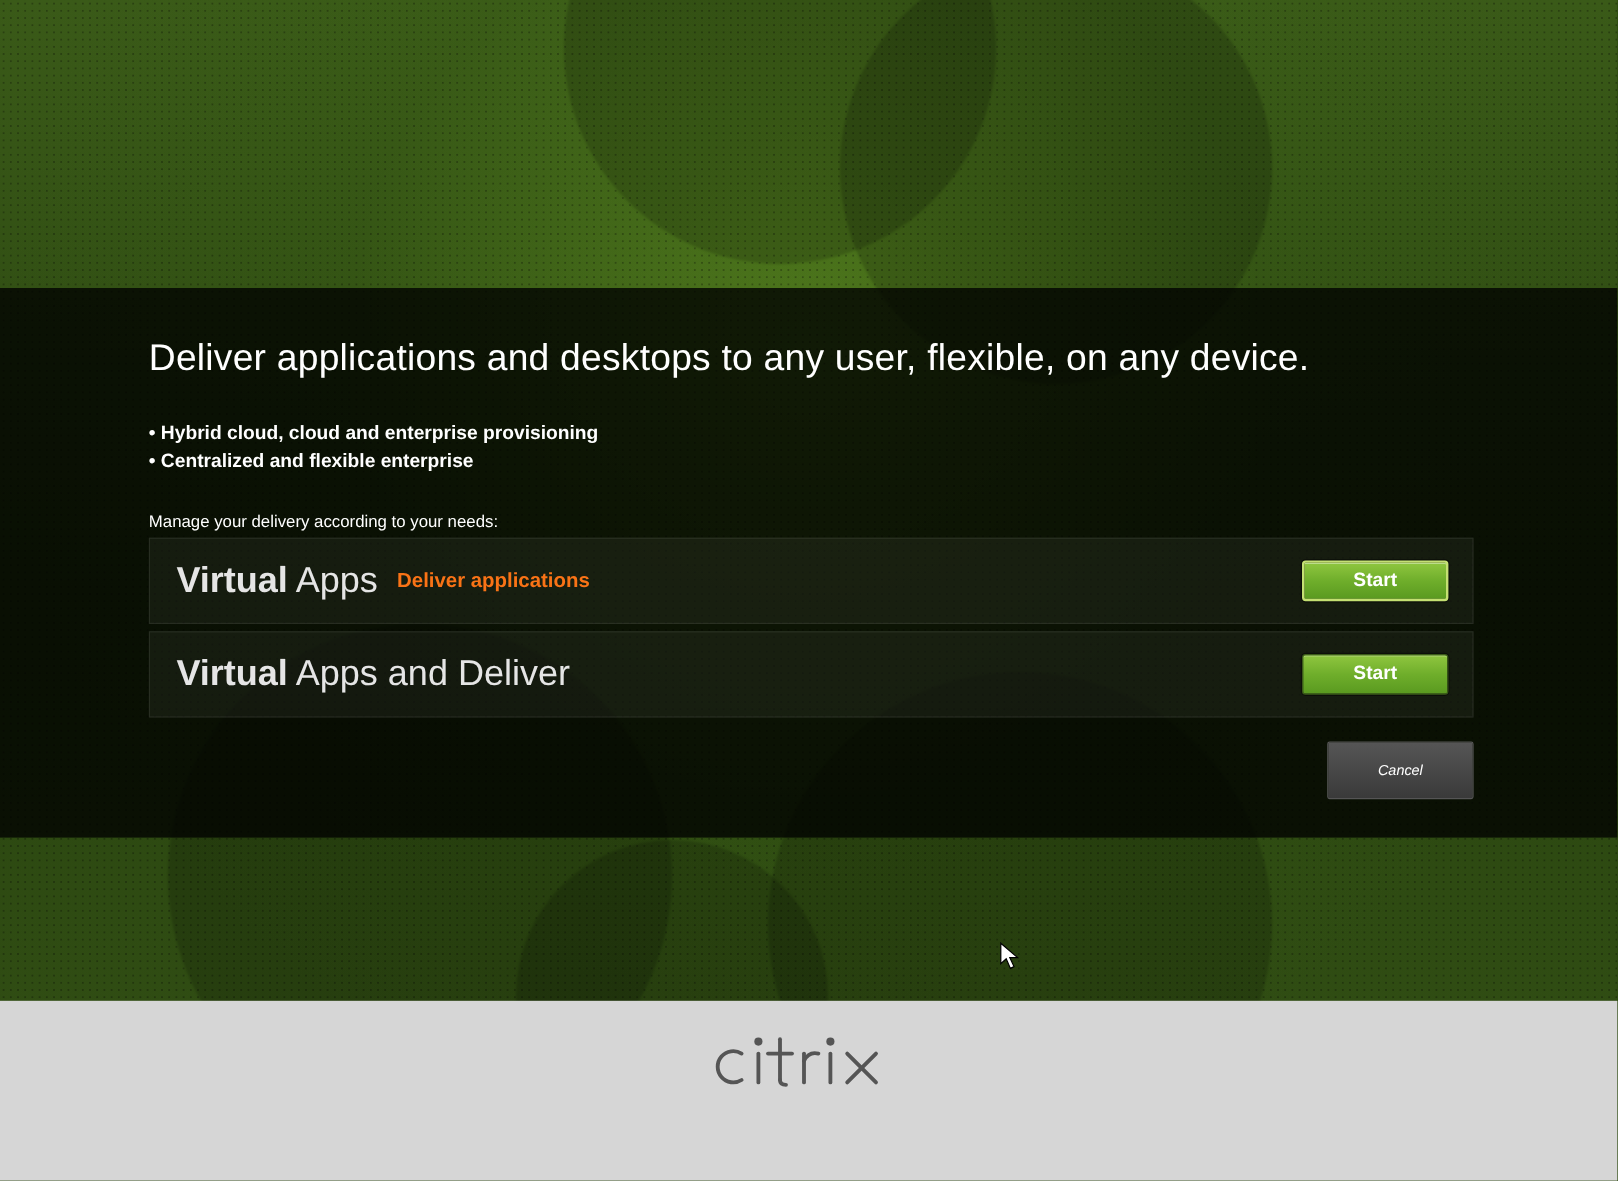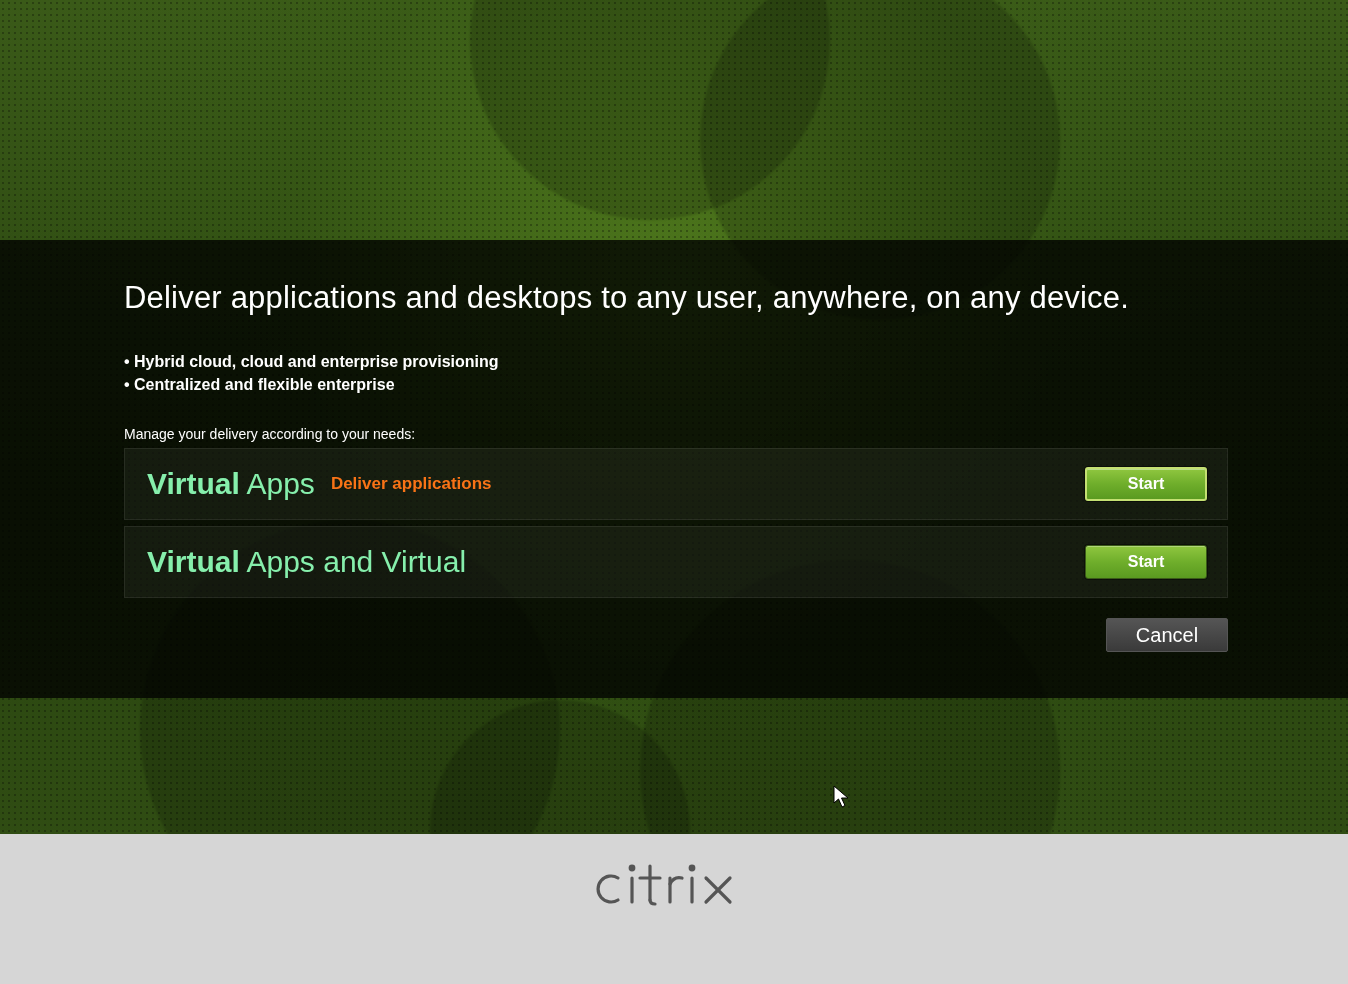--- a/index.html
+++ b/index.html
@@ -69,21 +69,21 @@
     border: 1px solid rgba(255,255,255,0.08);
     height: 72px;
     display: flex;
     align-items: center;
     padding: 0 20px 0 22px;
     margin-bottom: 6px;
   }
   .option .title {
     font-size: 30px;
     font-weight: 300;
-    color: #86efac;
+    color: #e5e5e5;
     white-space: nowrap;
   }
   .option .title b { font-weight: 700; }
   .option .desc {
     font-size: 17px;
     font-weight: 600;
     color: #f97316;
     margin-left: 16px;
     white-space: nowrap;
   }
@@ -106,27 +106,28 @@
     box-shadow: inset 0 1px 0 rgba(255,255,255,0.4), 0 0 0 1px rgba(0,0,0,0.5);
   }
 
   .cancel-row {
     display: flex;
     justify-content: flex-end;
     margin-top: 20px;
   }
   .btn-cancel {
     width: 122px;
-    height: 34px;
+    height: 48px;
     border-radius: 2px;
     border: 1px solid #555;
     background: linear-gradient(180deg, #555 0%, #3a3a3a 100%);
     color: #fff;
-    font-size: 20px;
+    font-size: 12px;
     cursor: pointer;
+    font-style: italic;
   }
 
   
   .footer {
     position: absolute;
     left: 0; right: 0; bottom: 0;
     height: 150px;
     background: #d6d6d6;
     display: flex;
     align-items: flex-start;
@@ -147,41 +148,41 @@
 <div class="bg">
   <div class="blob b1"></div>
   <div class="blob b2"></div>
   <div class="blob b3"></div>
   <div class="blob b4"></div>
   <div class="blob b5"></div>
   <div class="dots"></div>
 </div>
 
 <div class="panel">
-  <div class="headline">Deliver applications and desktops to any user, anywhere, on any device.</div>
+  <div class="headline">Deliver applications and desktops to any user, flexible, on any device.</div>
 
   <div class="bullets">
     <div class="row">Hybrid cloud, cloud and enterprise provisioning</div>
     <div class="row">Centralized and flexible enterprise</div>
   </div>
 
   <div class="manage">Manage your delivery according to your needs:</div>
 
   <div class="option">
     <span class="title">
       <b>Virtual</b><span> Apps</span>
     </span>
     <span class="desc">Deliver applications</span>
     <span class="spacer"></span>
     <button class="btn-start primary">Start</button>
   </div>
 
   <div class="option">
     <span class="title">
-      <b>Virtual</b><span> Apps and Virtual</span>
+      <b>Virtual</b><span> Apps and Deliver</span>
     </span>
     <span class="spacer"></span>
     <button class="btn-start">Start</button>
   </div>
 
   <div class="cancel-row">
     <button class="btn-cancel">Cancel</button>
   </div>
 </div>
 

